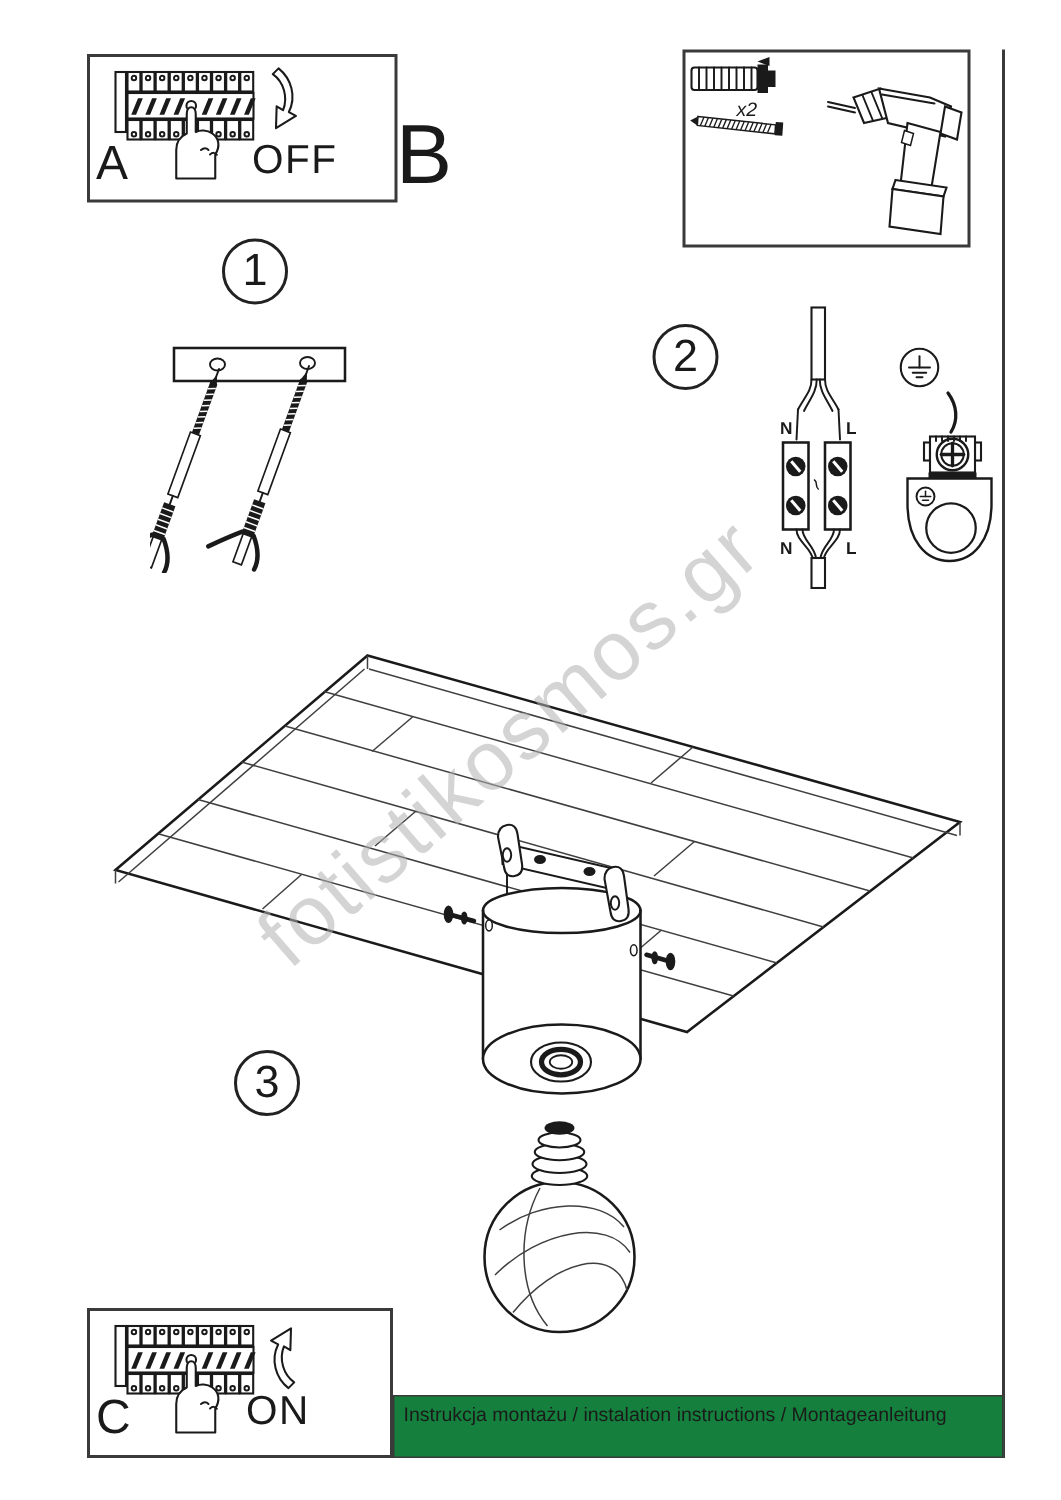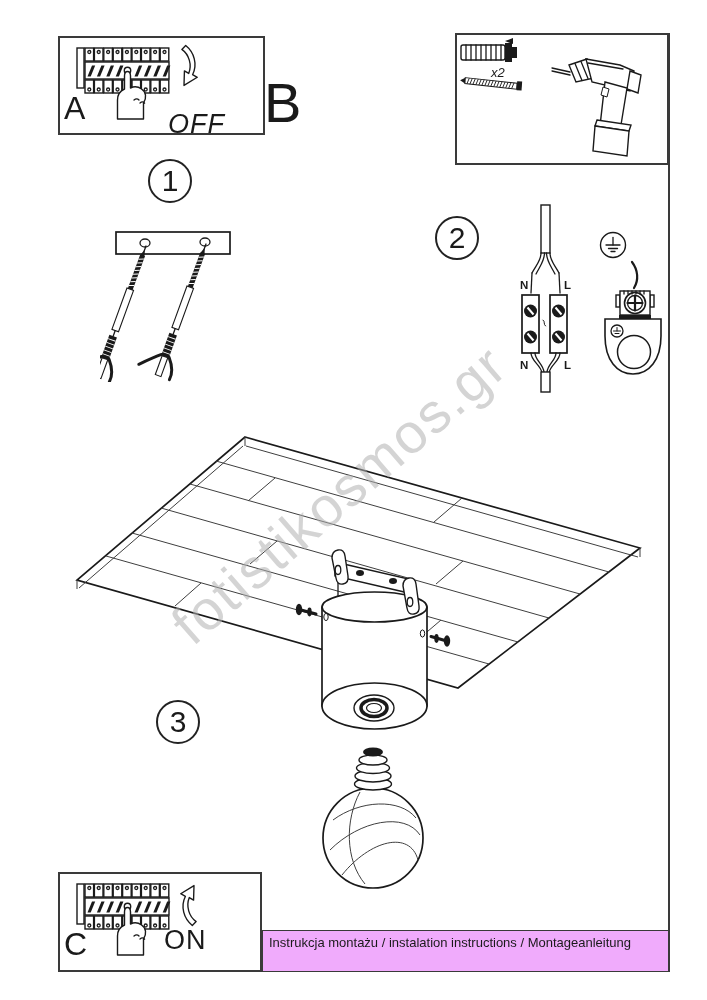--- a/index.html
+++ b/index.html
@@ -4,21 +4,21 @@
 <style>
   html,body{margin:0;padding:0;background:#fff;}
   #sheet{position:relative;width:707px;height:1000px;background:#fff;overflow:hidden;
          font-family:"Liberation Sans",sans-serif;color:#1a1a1a;}
   .abs{position:absolute;}
   .box{position:absolute;border:2px solid #3a3a3a;background:#fff;box-sizing:border-box;}
   .circle-num{position:absolute;width:44px;height:44px;border:2.2px solid #222;border-radius:50%;
               display:flex;align-items:center;justify-content:center;font-size:30px;box-sizing:border-box;}
   .big-letter{position:absolute;font-size:32px;line-height:1;}
   .action-label{position:absolute;font-size:27px;line-height:1;letter-spacing:1px;}
-  .footer-box{position:absolute;border:1.5px solid #3a3a3a;box-sizing:border-box;background:#f0abfc;
+  .footer-box{position:absolute;border:1.5px solid #3a3a3a;box-sizing:border-box;background:#15803d;
               padding:4px 0 0 6px;font-size:13px;line-height:16px;}
   .watermark{position:absolute;left:180px;top:600px;transform:rotate(-41deg);transform-origin:0 50%;
              font-size:56px;font-weight:500;letter-spacing:2px;color:rgba(176,176,176,0.55);
              white-space:nowrap;z-index:6;pointer-events:none;}
   .vline{position:absolute;background:#3a3a3a;}
   
   .fw{fill:#fff;stroke:#1a1a1a;stroke-width:1.4;}
   .fw2{fill:#fff;stroke:#1a1a1a;stroke-width:1.7;}
   .ln{fill:none;stroke:#1a1a1a;stroke-width:1.3;stroke-linecap:round;}
   .ln2{fill:none;stroke:#1a1a1a;stroke-width:2.2;stroke-linecap:round;}
@@ -95,25 +95,25 @@
         <path class="fw" style="stroke-linejoin:round" d="M48.5,33 c0,-2.8 1.3,-4.5 3,-4.5 c1.7,0 3,1.7 3,4.5 l0,12 c3,-1.5 7.5,-1.5 11,1 c4.5,3 5.5,8.5 2,14 l0,16 l-26,0 l0,-19 c0,-5 2.5,-9 7,-11 z"></path>
         <path class="ln" d="M58,57 c1.8,-1.6 3.6,-1.6 5,0"></path>
         <path class="ln" d="M64,60 c1.8,-1.6 3.4,-1.4 4.6,0.2"></path>
       </g>
     </svg>
     <svg width="24" height="52" viewBox="0 0 28 54" style="position:absolute;left:118px;top:3px;">
       <path class="fw" style="stroke-width:1.6;stroke-linejoin:round" d="M9,2 C19,10 23,24 17,36 L22.5,39 L7,48.5 L7.5,31.5 L12.5,34.5 C16.5,24.5 13,12.5 4.5,6.5 Z"></path>
     </svg>
   </div>
   <div class="big-letter" style="left:64px;top:92px;">A</div>
-  <div class="action-label" style="left:168px;top:111px;font-style:italic;">OFF</div>
+  <div class="action-label" style="left:168px;top:93px;">OFF</div>
 
   <div class="abs" style="left:264px;top:75px;font-size:56px;line-height:1;">B</div>
 
-  <div class="box" style="left:455px;top:33px;width:214px;height:132px;">
+  <div class="box" style="left:455px;top:33px;width:192px;height:132px;">
     <svg width="210" height="128" viewBox="0 0 210 128" style="position:absolute;left:0;top:0;">
       <g>
         <rect class="fw" x="4" y="10" width="44" height="15" rx="2"></rect>
         <line class="ln" x1="9" y1="10" x2="9" y2="25"></line>
           <line class="ln" x1="14" y1="10" x2="14" y2="25"></line>
         <line class="ln" x1="19" y1="10" x2="19" y2="25"></line>
           <line class="ln" x1="24" y1="10" x2="24" y2="25"></line>
         <line class="ln" x1="29" y1="10" x2="29" y2="25"></line>
           <line class="ln" x1="34" y1="10" x2="34" y2="25"></line>
         <line class="ln" x1="39" y1="10" x2="39" y2="25"></line>

